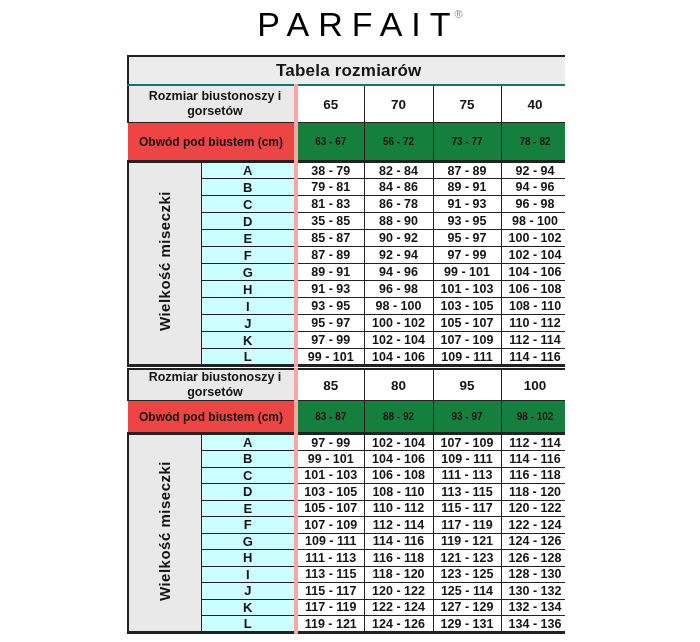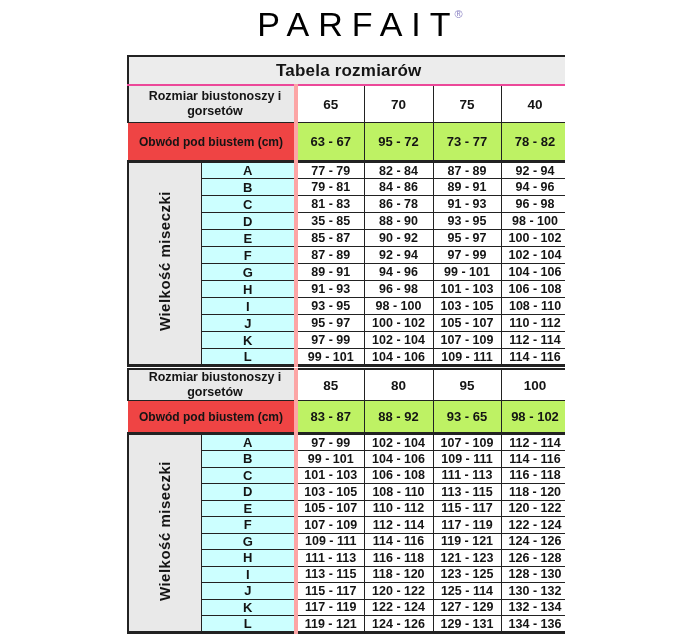--- a/index.html
+++ b/index.html
@@ -27,32 +27,32 @@
   td{
     border:1px solid #222;padding:0;margin:0;
     text-align:center;vertical-align:middle;
     font-weight:bold;color:#141414;overflow:hidden;
   }
   .lb{border-left:2px solid #222;}
   .sep{border-left:4px solid #fca5a5;}
 
   .title-cell{
     background:#ececec;font-size:17px;height:27px;
-    border-bottom:2px solid #ec4899;letter-spacing:0.2px;
+    border-bottom:2px solid #0f766e;letter-spacing:0.2px;
   }
   .t1 .head-row td{height:36px;}
   .t2 .head-row td{height:29px;}
   .head-label{background:#e9e9e9;font-size:12.5px;line-height:1.2;padding-left:7px;}
   .size-cell{background:#ffffff;font-size:13.5px;}
 
   .t1 .obwod-row td{height:37px;}
   .t2 .obwod-row td{height:31px;}
   .obwod-row td{border-bottom:3px solid #222;}
   .obwod-label{background:#ef4444;font-size:12px;white-space:nowrap;border-left:none;}
-  .obwod-val{background:#bef264;font-size:13px;}
+  .obwod-val{background:#15803d;font-size:10px;}
 
   .t1 tbody.body tr{height:17px;}
   .t2 tbody.body tr{height:16.5px;}
   .vlabel{background:#e9e9e9;border-left:2px solid #222;}
   .vlabel span{
     display:inline-block;writing-mode:vertical-rl;transform:rotate(180deg);
     font-size:15px;font-weight:bold;letter-spacing:0.5px;color:#141414;
   }
   .cup{background:#ccffff;font-size:13px;}
   .val{background:#ffffff;font-size:12.5px;white-space:nowrap;}
@@ -81,30 +81,30 @@
     <tr class="head-row">
       <td colspan="2" class="head-label lb">Rozmiar biustonoszy i gorsetów</td>
       <td class="size-cell sep">65</td>
       <td class="size-cell">70</td>
       <td class="size-cell">75</td>
       <td class="size-cell">40</td>
     </tr>
     <tr class="obwod-row">
       <td colspan="2" class="obwod-label">Obwód pod biustem (cm)</td>
       <td class="obwod-val sep">63 - 67</td>
-      <td class="obwod-val">95 - 72</td>
+      <td class="obwod-val">56 - 72</td>
       <td class="obwod-val">73 - 77</td>
       <td class="obwod-val">78 - 82</td>
     </tr>
     </tbody>
       <tbody class="body">
         <tr>
           <td class="vlabel" rowspan="12"><span>Wielkość miseczki</span></td>
           <td class="cup">A</td>
-          <td class="val sep">77 - 79</td>
+          <td class="val sep">38 - 79</td>
           <td class="val">82 - 84</td>
           <td class="val">87 - 89</td>
           <td class="val">92 - 94</td>
         </tr>
         <tr>
           <td class="cup">B</td>
           <td class="val sep">79 - 81</td>
           <td class="val">84 - 86</td>
           <td class="val">89 - 91</td>
           <td class="val">94 - 96</td>
@@ -198,21 +198,21 @@
       <td colspan="2" class="head-label lb">Rozmiar biustonoszy i gorsetów</td>
       <td class="size-cell sep">85</td>
       <td class="size-cell">80</td>
       <td class="size-cell">95</td>
       <td class="size-cell">100</td>
     </tr>
     <tr class="obwod-row">
       <td colspan="2" class="obwod-label">Obwód pod biustem (cm)</td>
       <td class="obwod-val sep">83 - 87</td>
       <td class="obwod-val">88 - 92</td>
-      <td class="obwod-val">93 - 65</td>
+      <td class="obwod-val">93 - 97</td>
       <td class="obwod-val">98 - 102</td>
     </tr>
     </tbody>
       <tbody class="body">
         <tr>
           <td class="vlabel" rowspan="12"><span>Wielkość miseczki</span></td>
           <td class="cup">A</td>
           <td class="val sep">97 - 99</td>
           <td class="val">102 - 104</td>
           <td class="val">107 - 109</td>

